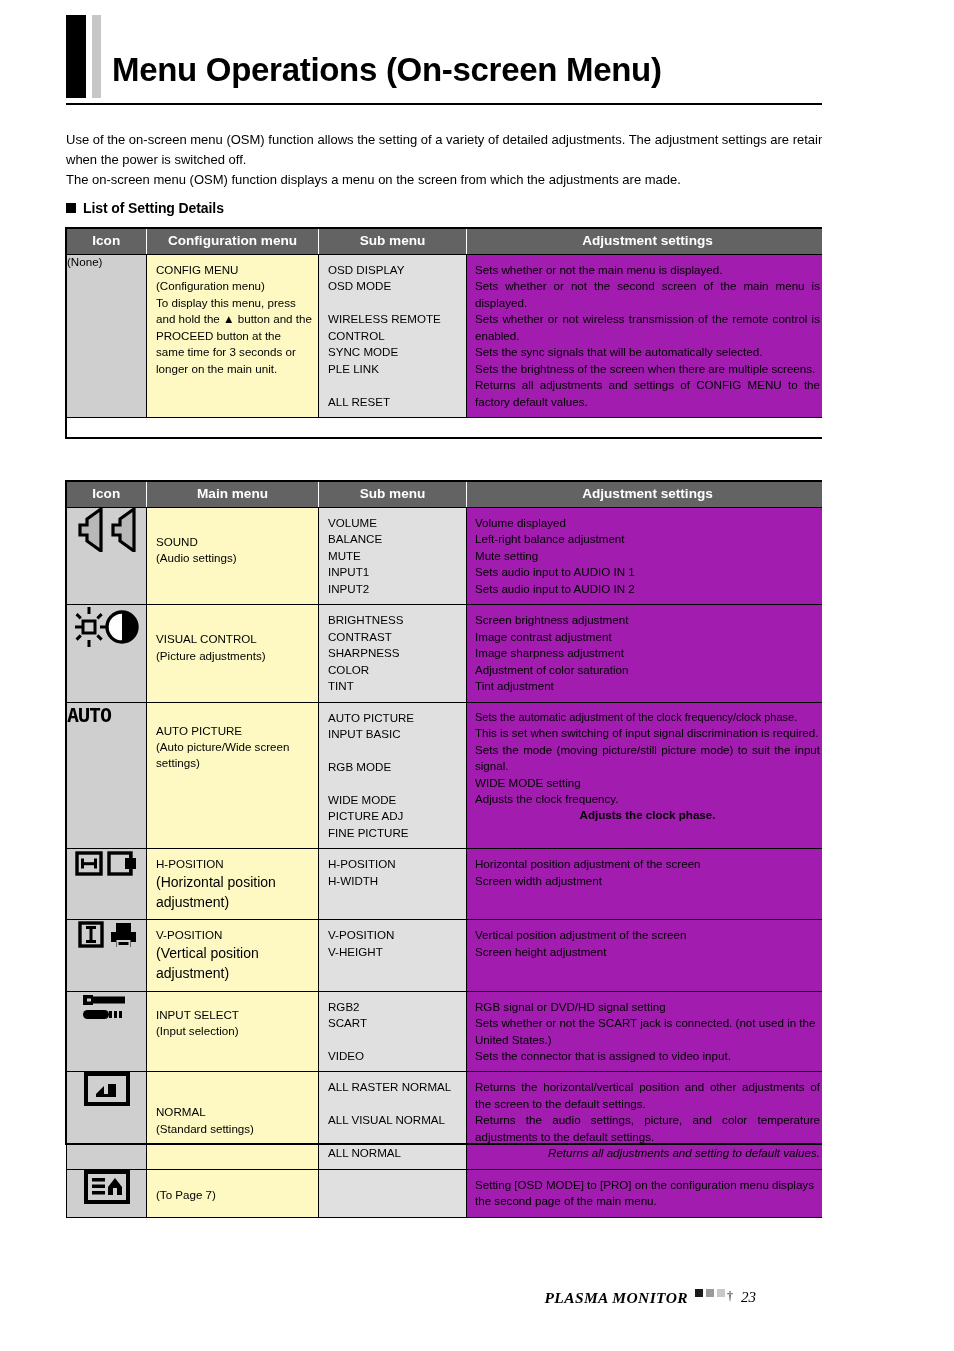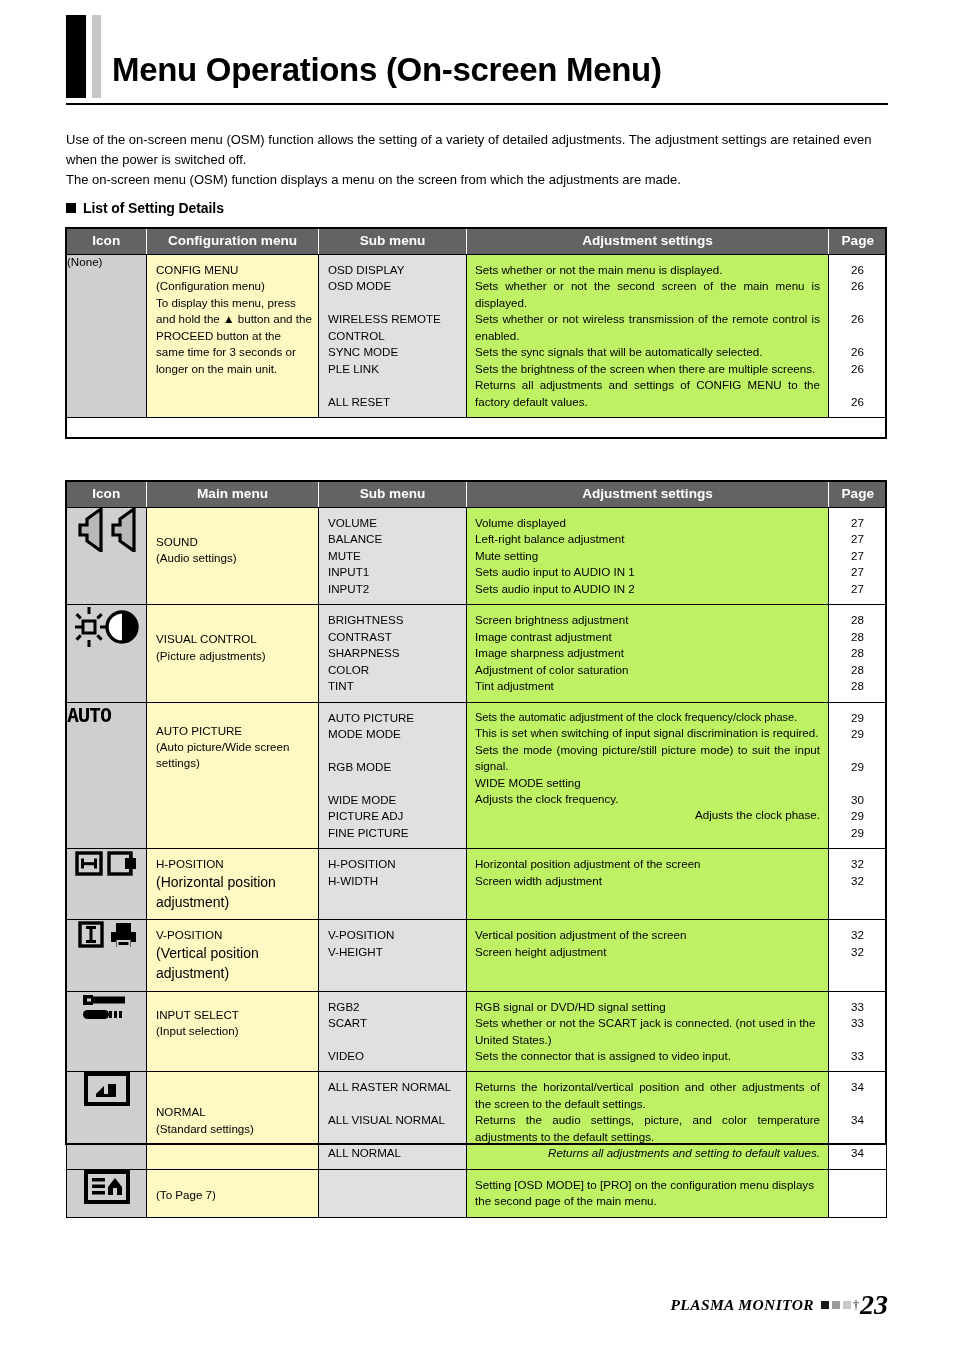--- a/index.html
+++ b/index.html
@@ -2,21 +2,21 @@
 <html><head>
 <meta charset="utf-8">
 <style>
   html,body{margin:0;padding:0;}
   body{
     width:954px;height:1351px;background:#ffffff;
     font-family:"Liberation Sans", sans-serif;
     color:#000;
     -webkit-font-smoothing:antialiased;
   }
-  .page{position:relative;width:954px;height:1351px;overflow:hidden;}
+  .page{position:relative;width:822px;height:1351px;overflow:hidden;}
 
   
   .title-wrap{position:absolute;left:66px;top:15px;width:822px;height:96px;}
   .bar-black{position:absolute;left:0;top:0;width:20px;height:83px;background:#000;}
   .bar-gray{position:absolute;left:26px;top:0;width:9px;height:83px;background:#c7c7c7;}
   .title-text{
     position:absolute;left:46px;top:38px;
     font-size:33px;font-weight:bold;letter-spacing:-0.3px;
     white-space:nowrap;line-height:1;
   }
@@ -49,48 +49,48 @@
   table.doc th:last-child{border-right:none;}
   table.doc td{
     border:1px solid #000;vertical-align:top;padding:0;
   }
   table.doc tr.body-row > td{border-top:1px solid #000;}
 
   
   .c-icon{width:80px;background:#cfcfcf;vertical-align:middle;}
   .c-menu{width:172px;background:#fef9c3;padding:7px 6px 7px 9px !important;line-height:1.42;}
   .c-sub{width:148px;background:#e0e0e0;padding:7px 6px 7px 9px !important;line-height:1.42;}
-  .c-adj{width:362px;background:#bef264;padding:7px 8px 7px 8px !important;line-height:1.42;}
+  .c-adj{width:362px;background:#a21caf;padding:7px 8px 7px 8px !important;line-height:1.42;}
   .c-page{width:58px;background:#ffffff;text-align:center;padding:7px 4px 7px 4px !important;line-height:1.42;}
 
   .small{font-size:14px;}
   .just{text-align:justify;text-justify:inter-word;}
   .spacer-line{display:block;height:1.42em;}
   .nb{white-space:nowrap;}
 
   
   .tbl-outer{position:absolute;border:2px solid #000;pointer-events:none;}
   #out1{left:65px;top:227px;width:818px;height:208px;}
   #out2{left:65px;top:480px;width:818px;height:661px;}
 
   
   .ico{display:block;margin:0 auto;}
 
   
-  .footer{position:absolute;right:66px;top:1289px;display:flex;align-items:center;gap:0px;}
+  .footer{position:absolute;right:66px;top:1289px;display:flex;align-items:flex-start;gap:0px;}
   .foot-text{
     font-family:"Liberation Serif", serif;font-style:italic;font-weight:bold;
     font-size:15.5px;letter-spacing:0.4px;
   }
   .foot-sq{display:inline-block;width:8px;height:8px;margin-left:7px;}
   .sq1{background:#1a1a1a;}
   .sq2{background:#9a9a9a;margin-left:3px;}
   .sq3{background:#c9c9c9;margin-left:3px;}
   .foot-dag{font-family:"Liberation Serif",serif;font-size:12px;margin-left:2px;}
-  .foot-num{font-family:"Liberation Serif", serif;font-style:italic;font-weight:bold;font-size:28px;margin-left:1px;}
+  .foot-num{font-family:"Liberation Serif", serif;font-style:italic;font-weight:normal;font-size:15px;margin-left:8px;}
 </style>
 </head>
 <body>
 
 <div class="page">
 
   <div class="title-wrap">
     <div class="bar-black"></div>
     <div class="bar-gray"></div>
     <div class="title-text">Menu Operations (On-screen Menu)</div>
@@ -271,35 +271,35 @@
       <tr class="body-row">
         <td class="c-icon">
           <span style="font-family:'DejaVu Sans Mono',monospace;font-weight:bold;font-size:20px;letter-spacing:-1px;">AUTO</span>
         </td>
         <td class="c-menu" style="padding-top:20px !important;">
           <div>AUTO PICTURE</div>
           <div>(Auto picture/Wide screen settings)</div>
         </td>
         <td class="c-sub">
           <div>AUTO PICTURE</div>
-          <div>MODE MODE</div>
+          <div>INPUT BASIC</div>
           <span class="spacer-line"></span>
           <div>RGB MODE</div>
           <span class="spacer-line"></span>
           <div>WIDE MODE</div>
           <div>PICTURE ADJ</div>
           <div>FINE PICTURE</div>
         </td>
         <td class="c-adj just">
           <div style="font-size:11px;">Sets the automatic adjustment of the clock frequency/clock phase.</div>
           <div>This is set when switching of input signal discrimination is required.</div>
           <div>Sets the mode (moving picture/still picture mode) to suit the input signal.</div>
           <div style="text-align:left;">WIDE MODE setting</div>
           <div style="text-align:left;">Adjusts the clock frequency.</div>
-          <div style="text-align:right;">Adjusts the clock phase.</div>
+          <div style="text-align:center;font-weight:bold;">Adjusts the clock phase.</div>
         </td>
         <td class="c-page">
           <div>29</div>
           <div>29</div>
           <span class="spacer-line"></span>
           <div>29</div>
           <span class="spacer-line"></span>
           <div>30</div>
           <div>29</div>
           <div>29</div>

